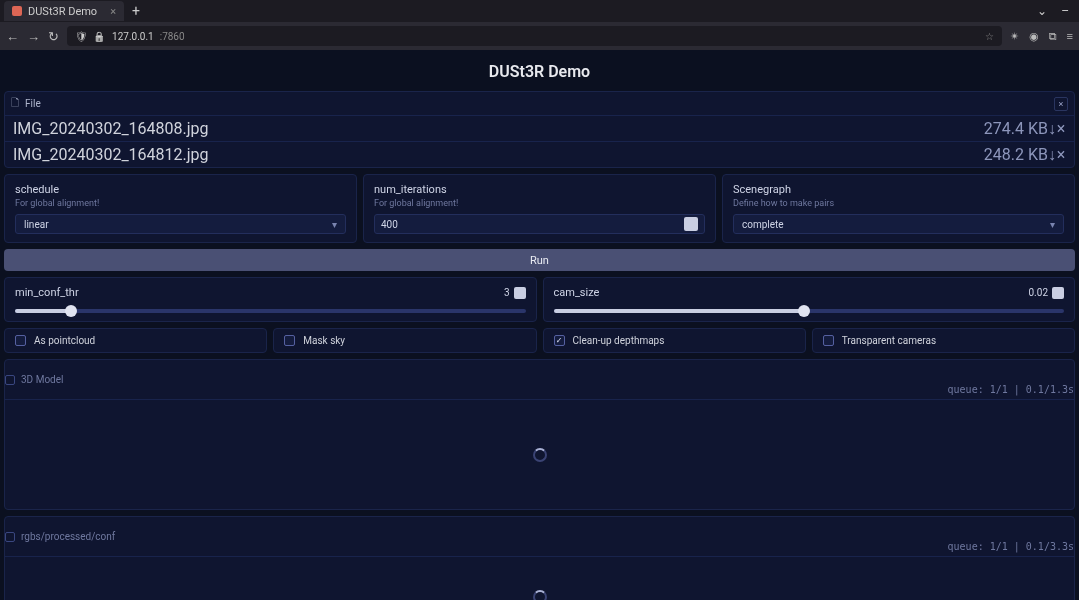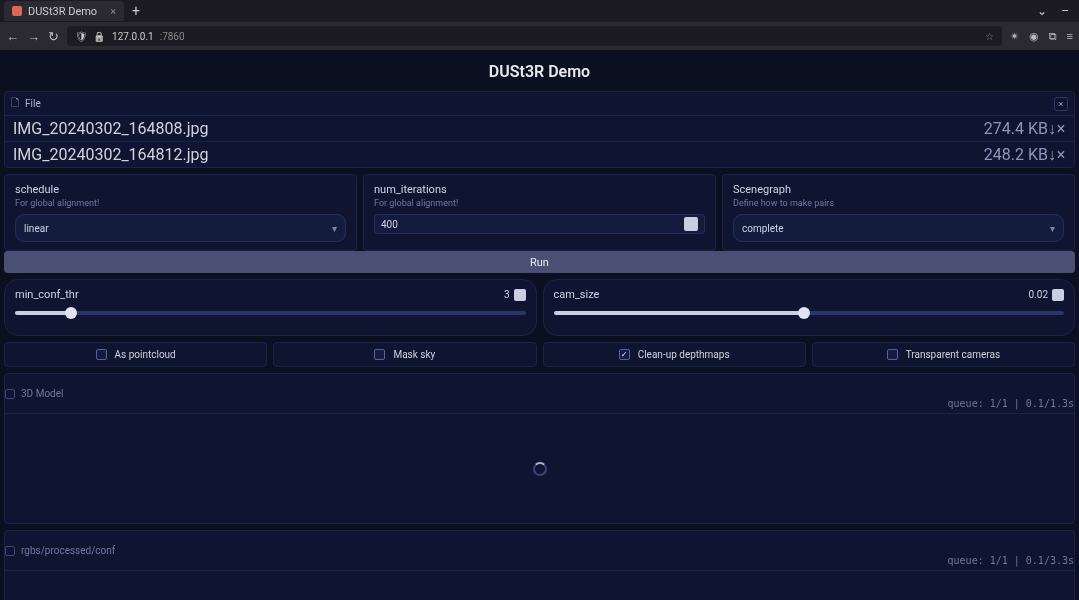--- a/index.html
+++ b/index.html
@@ -17,40 +17,40 @@
   .ext-icons { display: flex; gap: 10px; color: #bbb; }
   
   .app { padding: 6px 4px; }
   .title { text-align: center; color: #e8e9ee; font-weight: 600; font-size: 16px; padding: 6px 0 10px; }
   .block { background: #0f1530; border: 1px solid #1a244a; border-radius: 4px; margin-bottom: 6px; }
   .file-head { display: flex; align-items: center; gap: 6px; padding: 3px 6px; font-size: 10px; color: #aeb5cc; }
   .file-head .x { margin-left: auto; width: 14px; height: 14px; border: 1px solid #2a3560; border-radius: 2px; display: flex; align-items: center; justify-content: center; font-size: 9px; cursor: pointer; color:#9aa3c9;}
   .file-row { display: flex; align-items: center; border-top: 1px solid #18234c; padding: 3px 8px; font-size: 16px; }
   .file-row .meta { margin-left: auto; color: #8d96bb; display: flex; align-items: center; }
   .file-row .rm { width: 10px; height: 10px; display:inline-flex;align-items:center;justify-content:center;cursor:pointer;}
-  .cols3 { display: grid; grid-template-columns: 1fr 1fr 1fr; gap: 6px; }
+  .cols3 { display: grid; grid-template-columns: 1fr 1fr 1fr; gap: 6px; margin-bottom: 6px; }
   .panel { background: #0f1530; border: 1px solid #1a244a; border-radius: 4px; padding: 8px 10px; }
   .plabel { font-size: 11px; color: #cfd4e6; }
   .psub { font-size: 9px; color: #6f789f; margin-top: 2px; margin-bottom: 6px; }
-  .select { background: #141c3e; border: 1px solid #232e5c; border-radius: 9px; height: 28px; display: flex; align-items: center; padding: 0 8px; color: #cfd4e6; font-size: 10px; gap: 8px; }
+  .select { background: #141c3e; border: 1px solid #232e5c; border-radius: 3px; height: 20px; display: flex; align-items: center; padding: 0 8px; color: #cfd4e6; font-size: 10px; gap: 8px; }
   .select .caret { margin-left: auto; color:#7a84af;}
   .numbox { background: #141c3e; border: 1px solid #232e5c; border-radius: 3px; height: 20px; display: flex; align-items: center; padding: 0 6px; color: #cfd4e6; font-size: 10px; }
   .numbox .spin { margin-left: auto; width: 14px; height: 14px; background: #c9cee2; border-radius: 2px; }
   .runbtn { display:flex;align-items:center;justify-content:center; background: #4a5074; color: #e9ebf2; border-radius: 4px; height: 22px; font-size: 11px; cursor:pointer; margin-bottom: 6px;}
   .cols2 { display: grid; grid-template-columns: 1fr 1fr; gap: 6px; margin-bottom: 6px; }
-  .sliderwrap { background: #0f1530; border: 1px solid #1a244a; border-radius: 14px; padding: 8px 10px 20px; }
+  .sliderwrap { background: #0f1530; border: 1px solid #1a244a; border-radius: 4px; padding: 8px 10px 8px; }
   .srow1 { display: flex; align-items: center; }
   .sval { margin-left: auto; display: flex; align-items: center; gap: 4px; }
   .sval .v { background: transparent; border: none; color:#cfd4e6; width: 60px; text-align: right; font-size:10px;}
   .sval .spin { width: 12px; height: 12px; background: #c9cee2; border-radius: 2px; }
   .track { margin-top: 10px; height: 4px; background: #2a356a; border-radius: 2px; position: relative; }
   .fill { position: absolute; left: 0; top: 0; bottom: 0; background: #c9cee2; border-radius: 2px; }
   .thumb { position: absolute; top: 50%; width: 12px; height: 12px; background: #e0e3f0; border-radius: 50%; transform: translate(-50%, -50%); cursor: pointer; }
   .checks { display: grid; grid-template-columns: repeat(4,1fr); gap:6px; margin-bottom:6px;}
-  .check { background: #0f1530; border:1px solid #1a244a; border-radius:4px; padding:6px 10px; display:flex; align-items:center; gap:8px; font-size:10px;justify-content:center;}
+  .check { background: #0f1530; border:1px solid #1a244a; border-radius:4px; padding:6px 10px; display:flex; align-items:center; gap:8px; font-size:10px;}
   .cb { width:11px;height:11px;border:1px solid #5560a0;border-radius:2px;display:flex;align-items:center;justify-content:center;color:#dfe3f3;background:#141c3e;}
   .cb.checked::after{content:"✓";font-size:8px;}
   .viewer { background:#0f1530;border:1px solid #1a244a;border-radius:4px;margin-bottom:6px;}
   .viewer .vh { display:flex;align-items:center;padding:4px 0;font-size:10px;color:#6f789f;}
   .viewer .vh .q{margin-left:auto;font-family:monospace;font-size:10px;margin-top:20px;}
   .viewer .vh .sq{width:10px;height:10px;border:1px solid #3a4780;border-radius:2px;margin-right:6px;}
   .viewer .vbody{height:110px;display:flex;align-items:center;justify-content:center;border-top:1px solid #18234c;}
   .viewer2 .vbody{height:80px;}
   .spinner{width:14px;height:14px;border:2px solid #3a4374;border-top-color:#aab2d6;border-radius:50%;}
   .shield-icon::before{content:"🛡";font-size:10px;filter:grayscale(1);}

